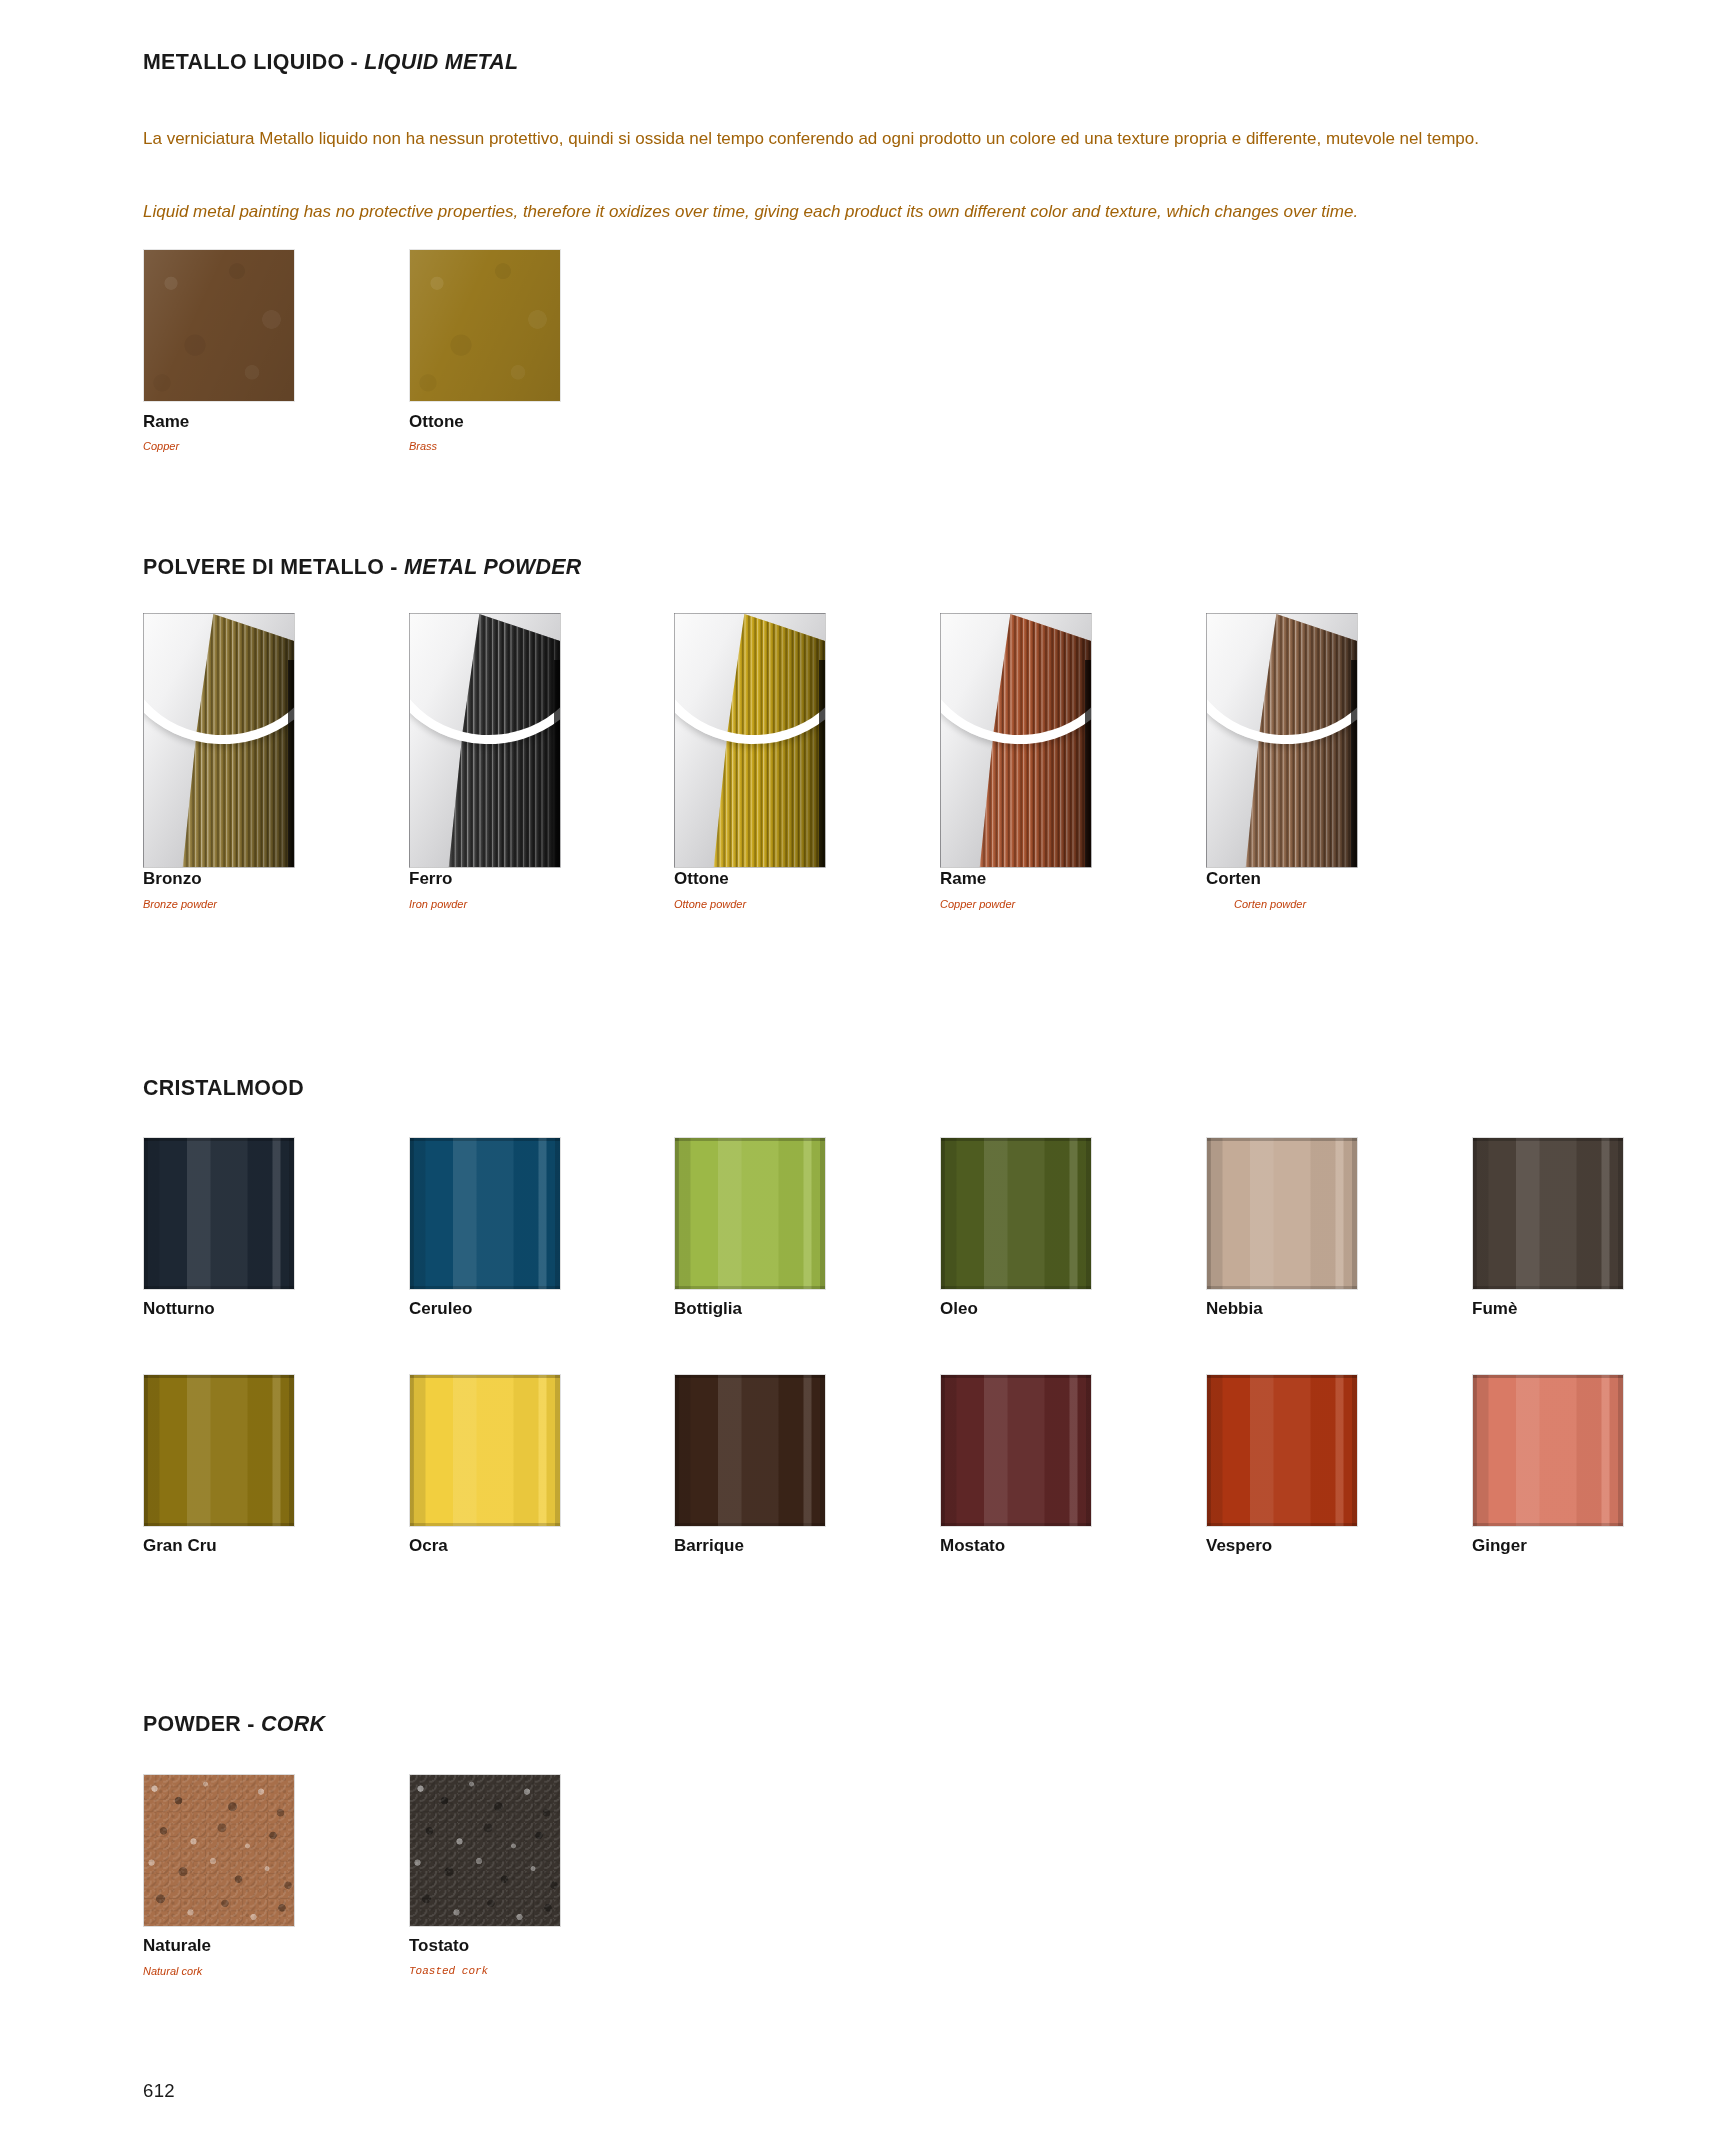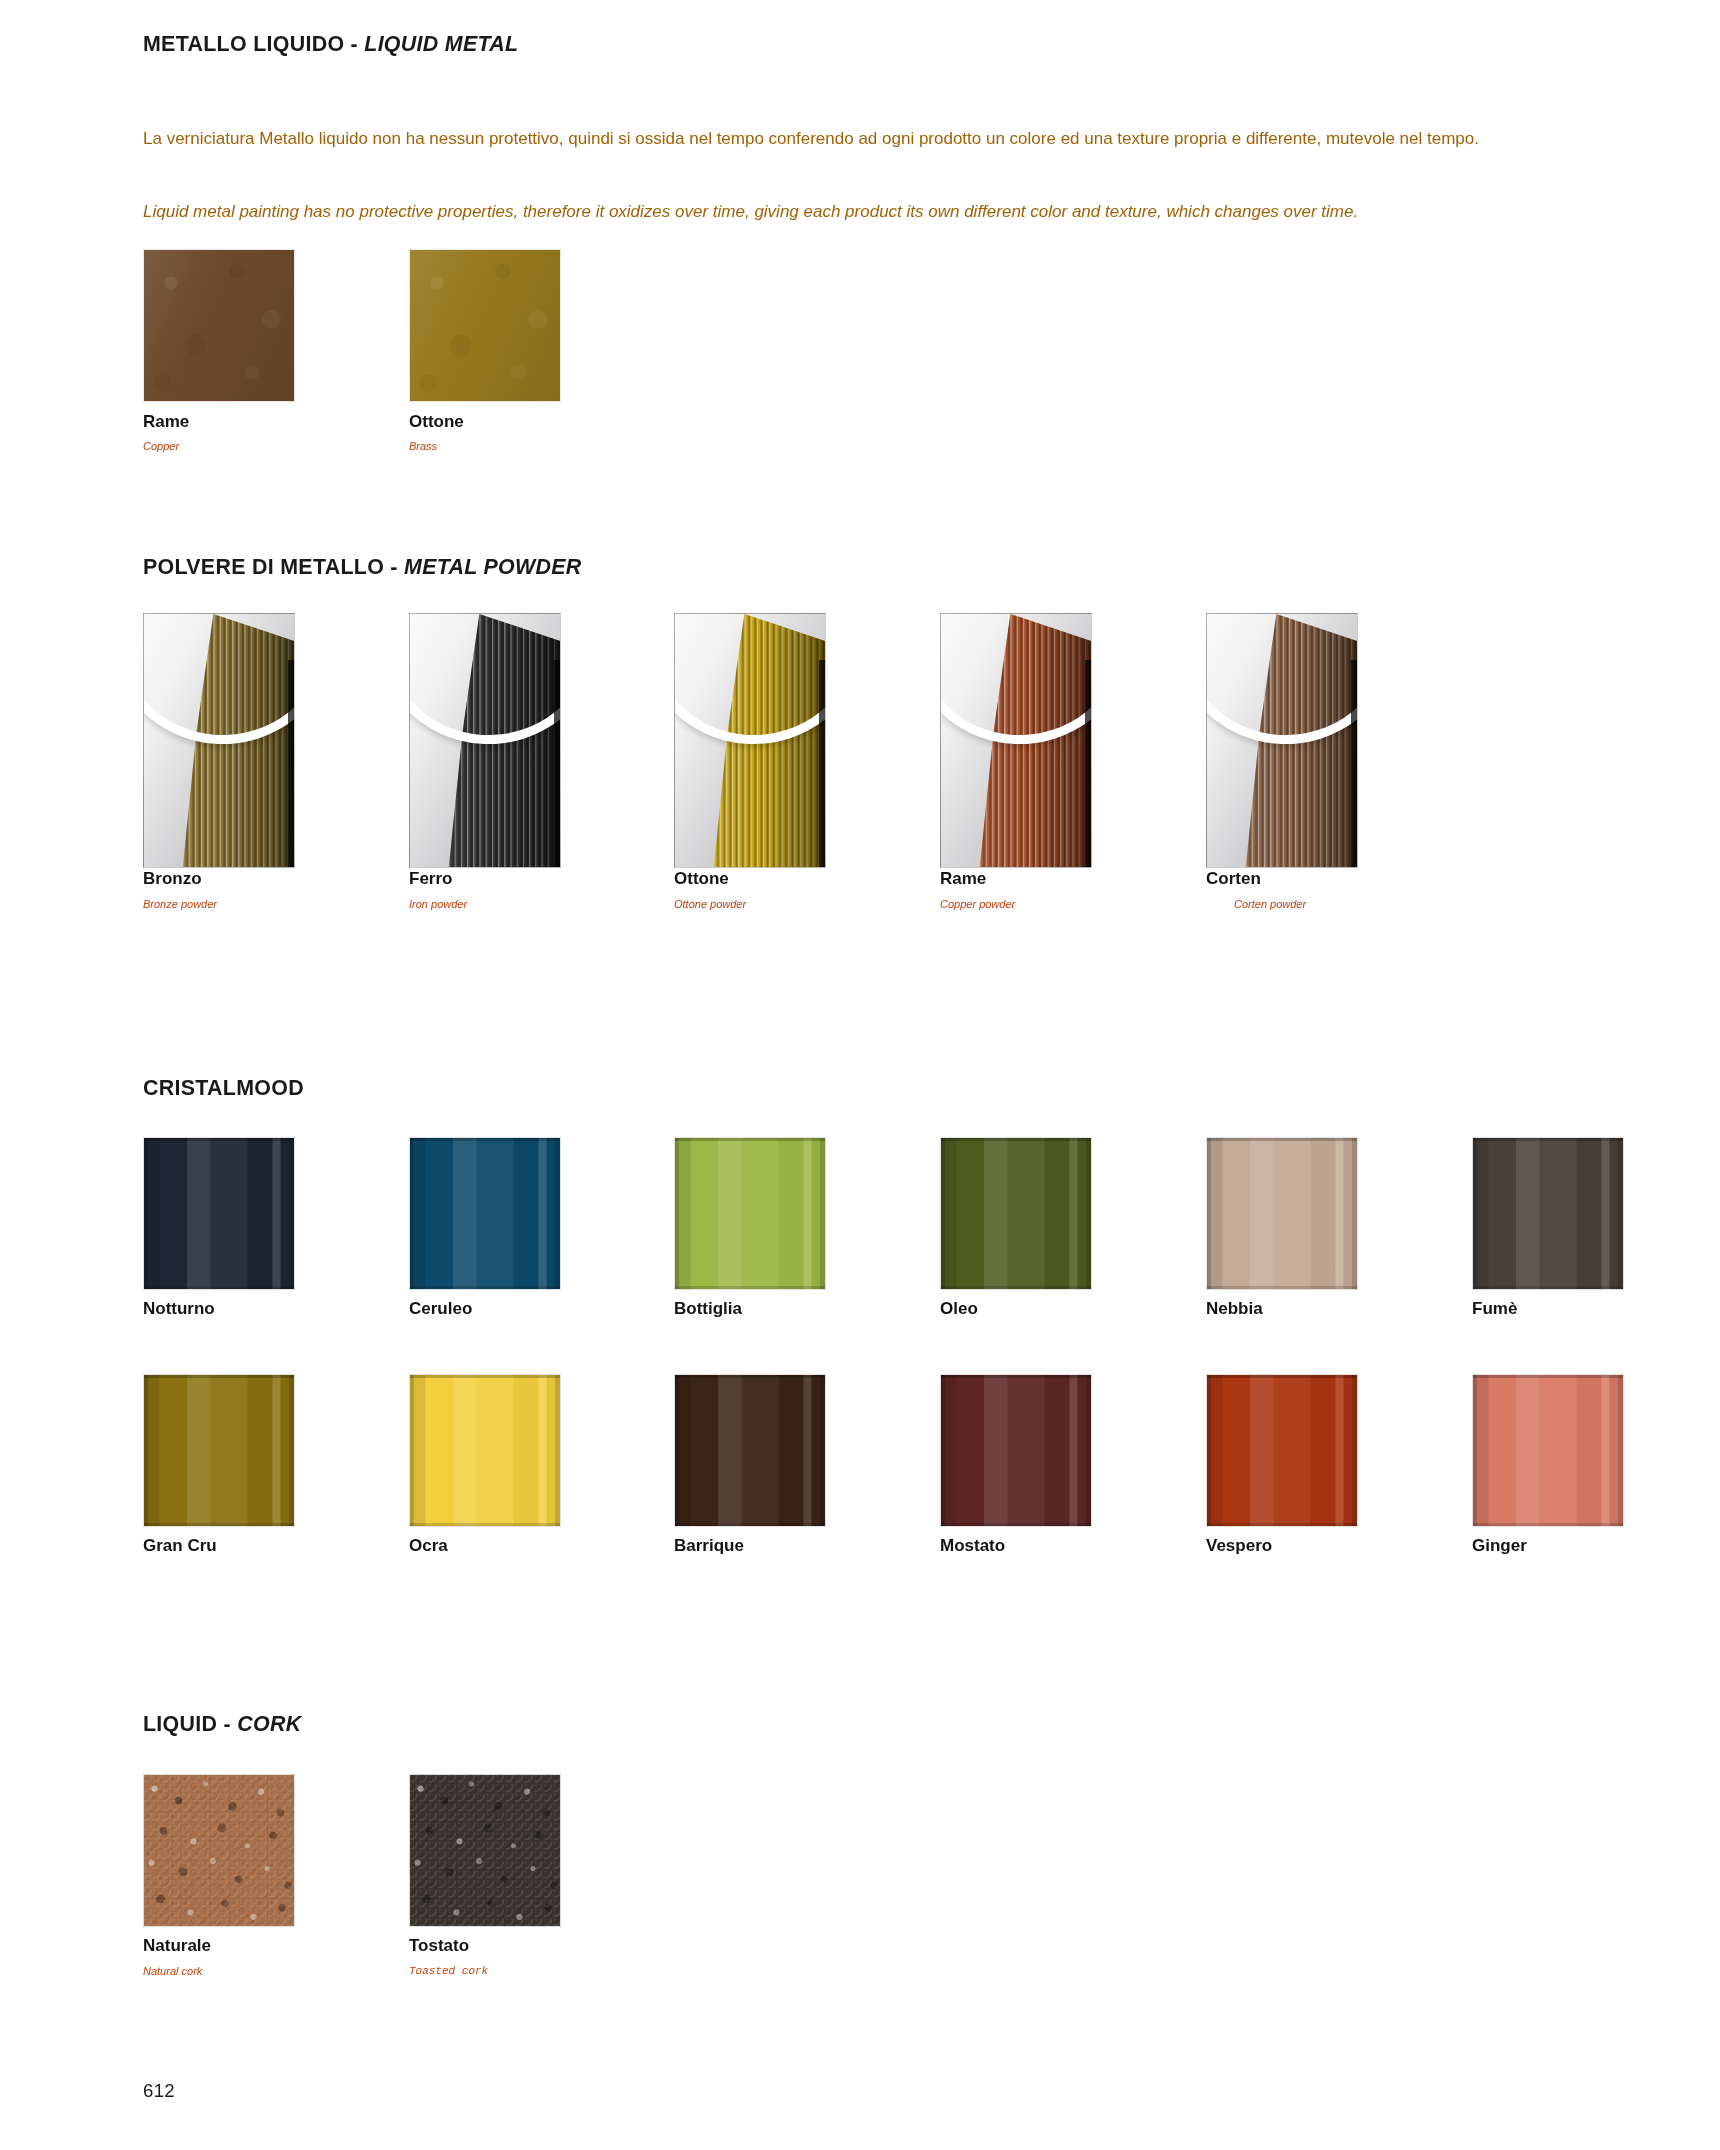--- a/index.html
+++ b/index.html
@@ -218,21 +218,21 @@
       repeating-radial-gradient(circle at 0 0, rgba(255,255,255,0.20) 0 1.4px, transparent 2.1px 6.2px),
       repeating-radial-gradient(circle at 4.1px 4.1px, rgba(0,0,0,0.18) 0 1.4px, transparent 2.1px 7.6px);
     background-size: 9.6px 9.6px, 12.4px 12.4px;
   }
 </style>
 </head>
 <body>
 
 <div class="page">
 
-  <div class="section-heading" style="top:32px;"><span>METALLO LIQUIDO - </span><span class="it">LIQUID METAL</span></div>
+  <div class="section-heading" style="top:50px;"><span>METALLO LIQUIDO - </span><span class="it">LIQUID METAL</span></div>
 
   <div class="body-para" style="top:127px;">La verniciatura Metallo liquido non ha nessun protettivo, quindi si ossida nel tempo conferendo ad ogni prodotto un colore ed una texture propria e differente, mutevole nel tempo.</div>
   <div class="body-para en" style="top:200px;">Liquid metal painting has no protective properties, therefore it oxidizes over time, giving each product its own different color and texture, which changes over time.</div>
 
   <div class="swatch sw-flat" style="left:143px; top:249px;">
     <div class="fill" style="position:absolute;inset:0;background:#6c4a2b;"></div>
     <div class="grain"></div>
     <div class="sheen"></div>
   </div>
   <div class="swatch-label" style="left:143px; top:412px;">Rame</div>
@@ -399,21 +399,21 @@
   <div class="swatch-label" style="left:1206px; top:1536px;">Vespero</div>
 
   <div class="swatch sw-gloss" style="left:1472px; top:1374px;">
     <div style="position:absolute;inset:0;background:#d97a65;"></div>
     <div class="bands"></div>
     <div class="topline"></div>
     <div class="botline"></div>
   </div>
   <div class="swatch-label" style="left:1472px; top:1536px;">Ginger</div>
 
-  <div class="section-heading" style="top:1712px;"><span>LIQUID - </span><span class="it">CORK</span></div>
+  <div class="section-heading" style="top:1712px;"><span>POWDER - </span><span class="it">CORK</span></div>
 
   <div class="swatch sw-cork" style="left:143px; top:1774px;">
     <div style="position:absolute;inset:0;background:#a86f4a;"></div>
     <div class="speck"></div>
     <div class="speck2"></div>
   </div>
   <div class="swatch-label" style="left:143px; top:1936px;">Naturale</div>
   <div class="swatch-sublabel" style="left:143px; top:1965px;">Natural cork</div>
 
   <div class="swatch sw-cork" style="left:409px; top:1774px;">

